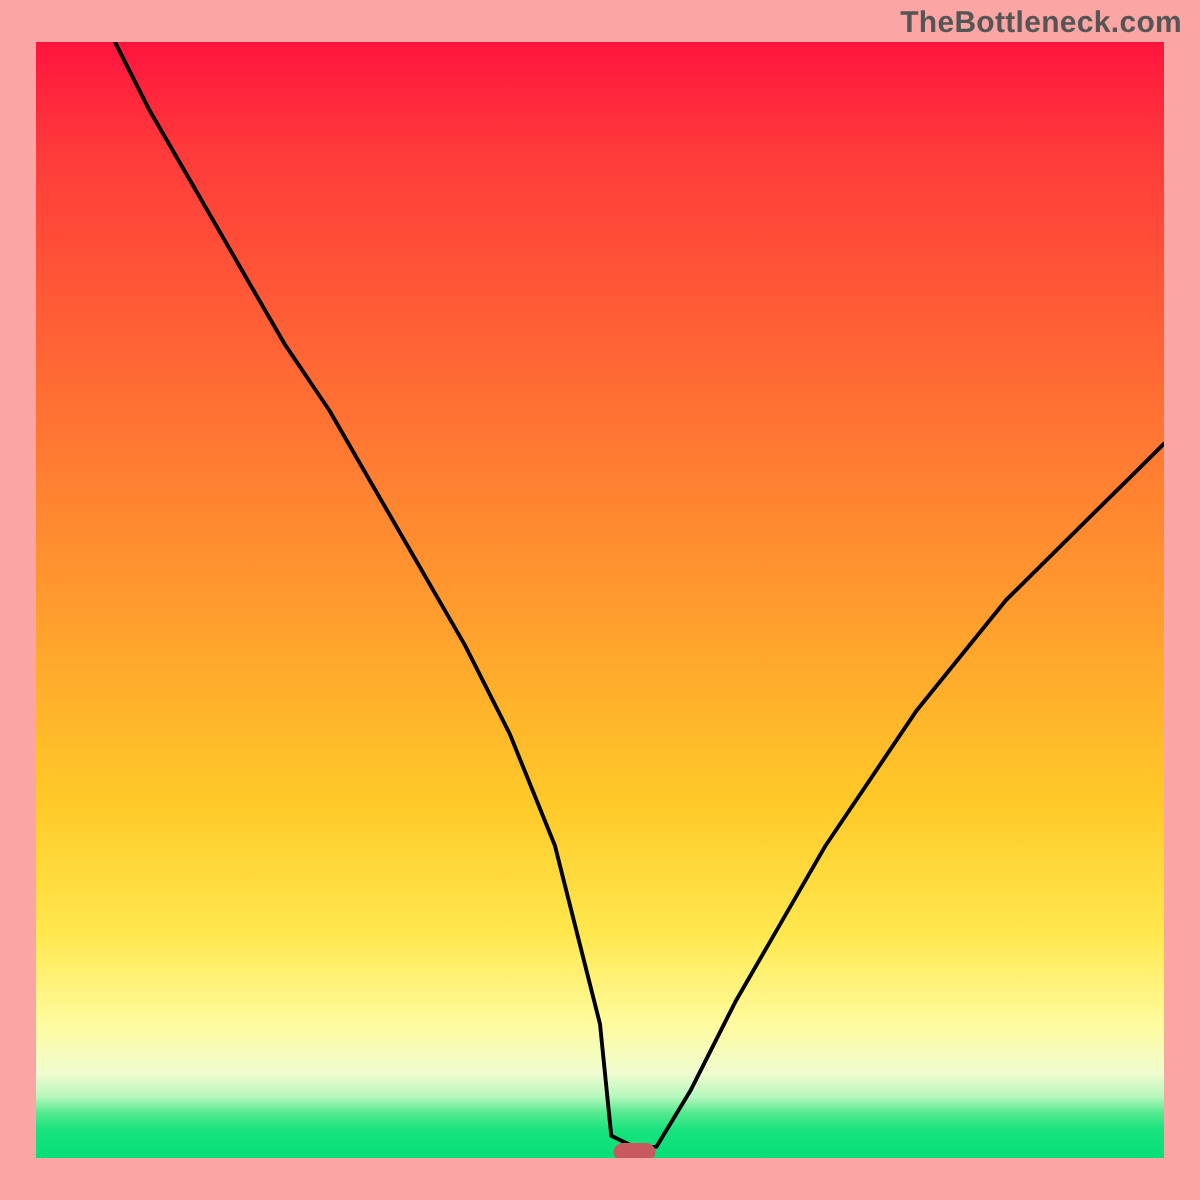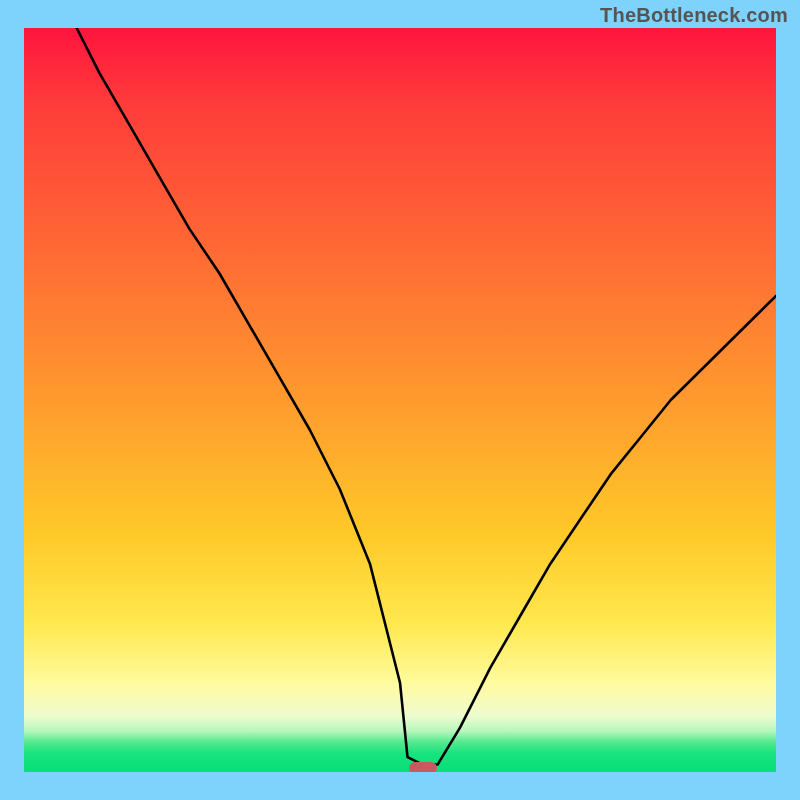--- a/index.html
+++ b/index.html
@@ -8,21 +8,21 @@
     width: 800px;
     height: 800px;
     background: #000;
     font-family: Arial, Helvetica, sans-serif;
     overflow: hidden;
   }
   .frame {
     position: relative;
     width: 800px;
     height: 800px;
-    background: #7dd3fc;
+    background: #fca5a5;
   }
   .watermark {
     position: absolute;
     top: 4px;
     right: 12px;
     color: #555;
     font-size: 20px;
     font-weight: 600;
     letter-spacing: 0.2px;
     user-select: none;

